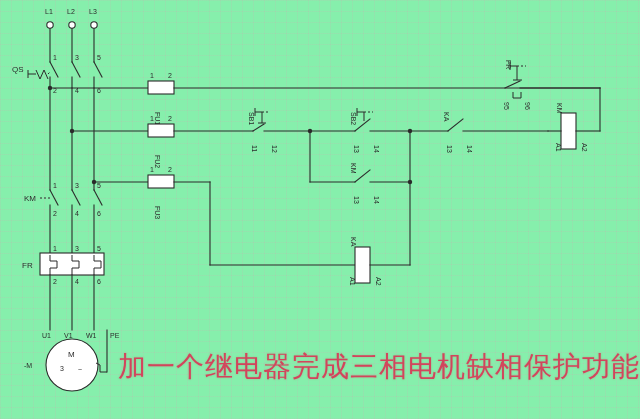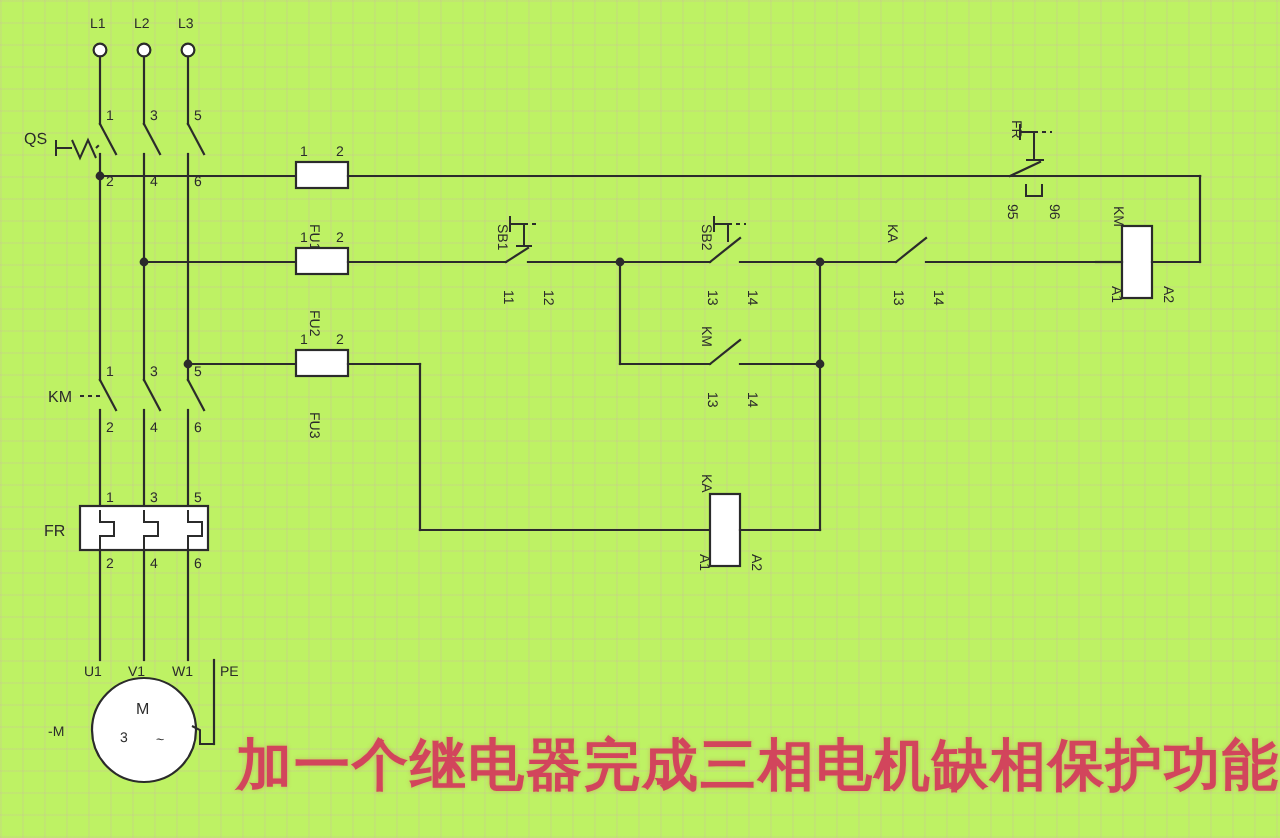--- a/index.html
+++ b/index.html
@@ -5,21 +5,21 @@
 <style>
   html, body {
     margin: 0;
     padding: 0;
     background: #ffffff;
   }
   #stage {
     position: relative;
     width: 640px;
     height: 419px;
-    background: #bef264;
+    background: #86efac;
     overflow: hidden;
     font-family: "Liberation Sans", sans-serif;
   }
   
   #grid {
     position: absolute;
     inset: 0;
     background-image:
       linear-gradient(to right, rgba(210,170,180,0.16) 1px, transparent 1px),
       linear-gradient(to bottom, rgba(210,170,180,0.16) 1px, transparent 1px);
@@ -39,29 +39,29 @@
   .ring { stroke: #2b2b2b; stroke-width: 1.1; fill: #ffffff; }
   text.lbl {
     font-family: "Liberation Sans", sans-serif;
     font-size: 7px;
     fill: #2b2b2b;
   }
   text.lbl.big { font-size: 8px; }
   .caption {
     position: absolute;
     left: 140px;
-    top: 360px;
+    top: 344px;
     width: 478px;
     height: 46px;
     display: flex;
     align-items: center;
     justify-content: center;
     font-family: "DejaVu Sans", sans-serif;
     font-size: 28px;
-    font-weight: bold;
+    font-weight: normal;
     letter-spacing: 1px;
     color: #d2455c;
     text-shadow: 0 0 2px rgba(210,69,92,0.35);
     white-space: nowrap;
   }
 </style>
 </head>
 <body>
 
 <div id="stage">

